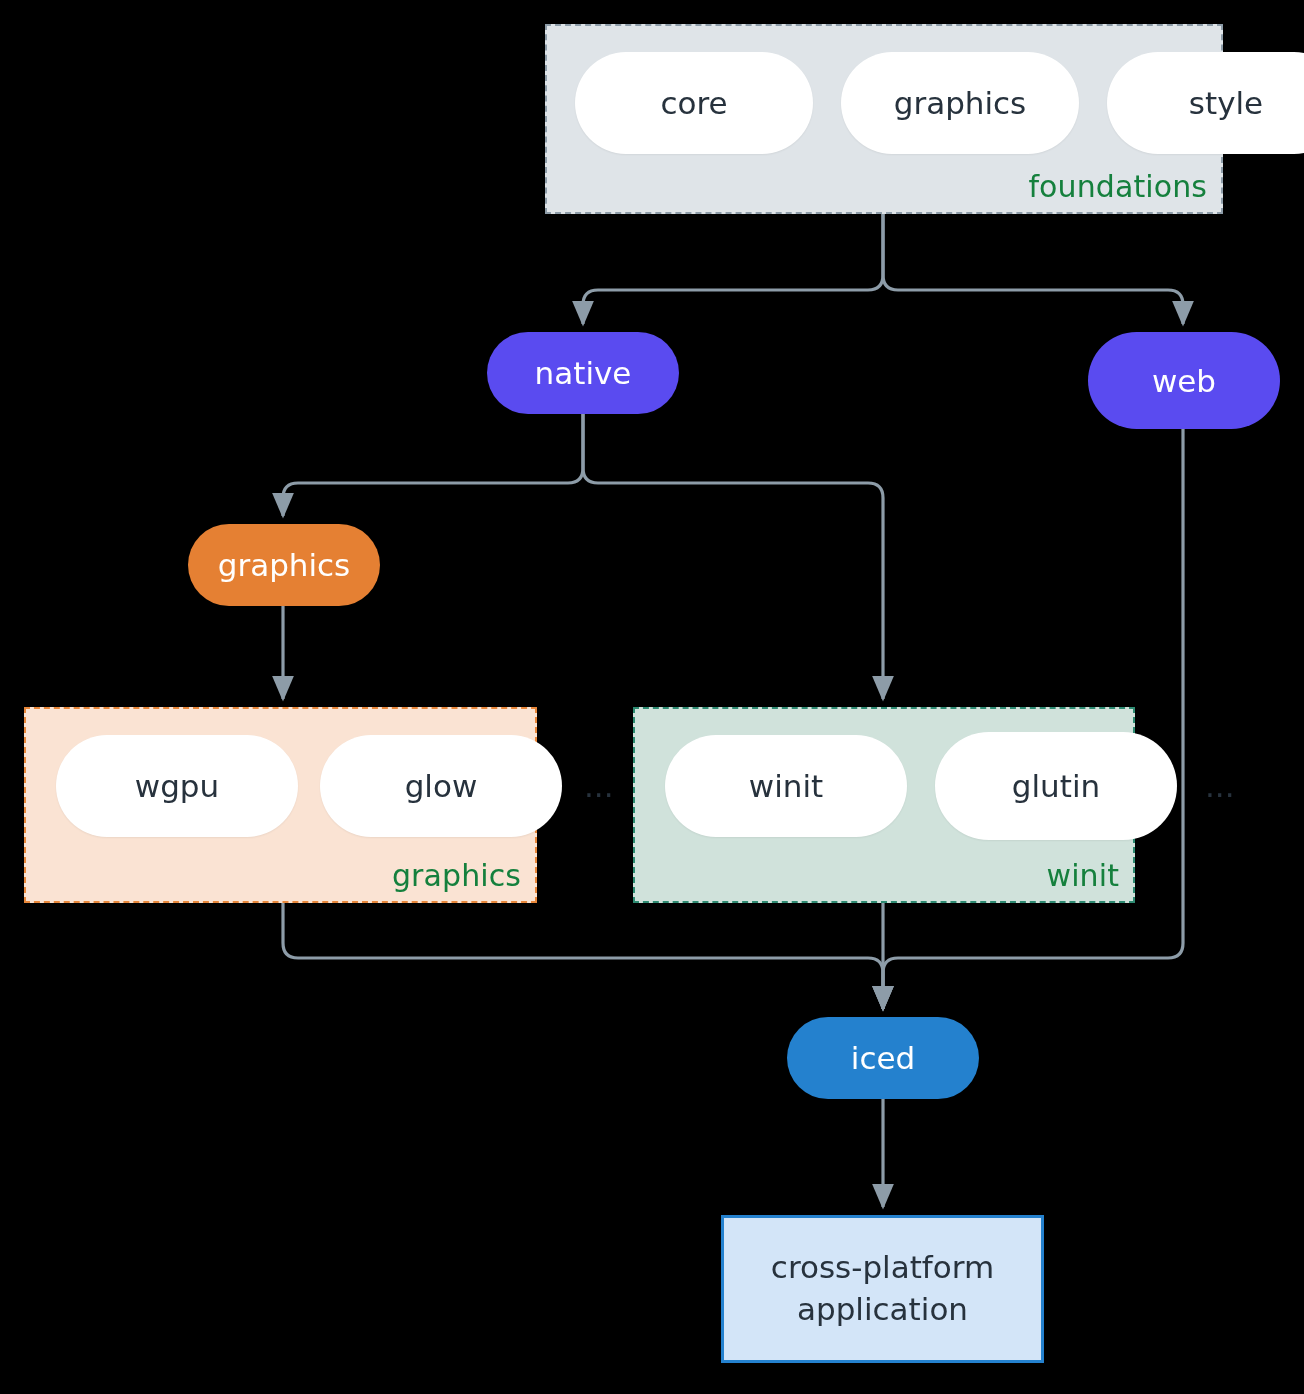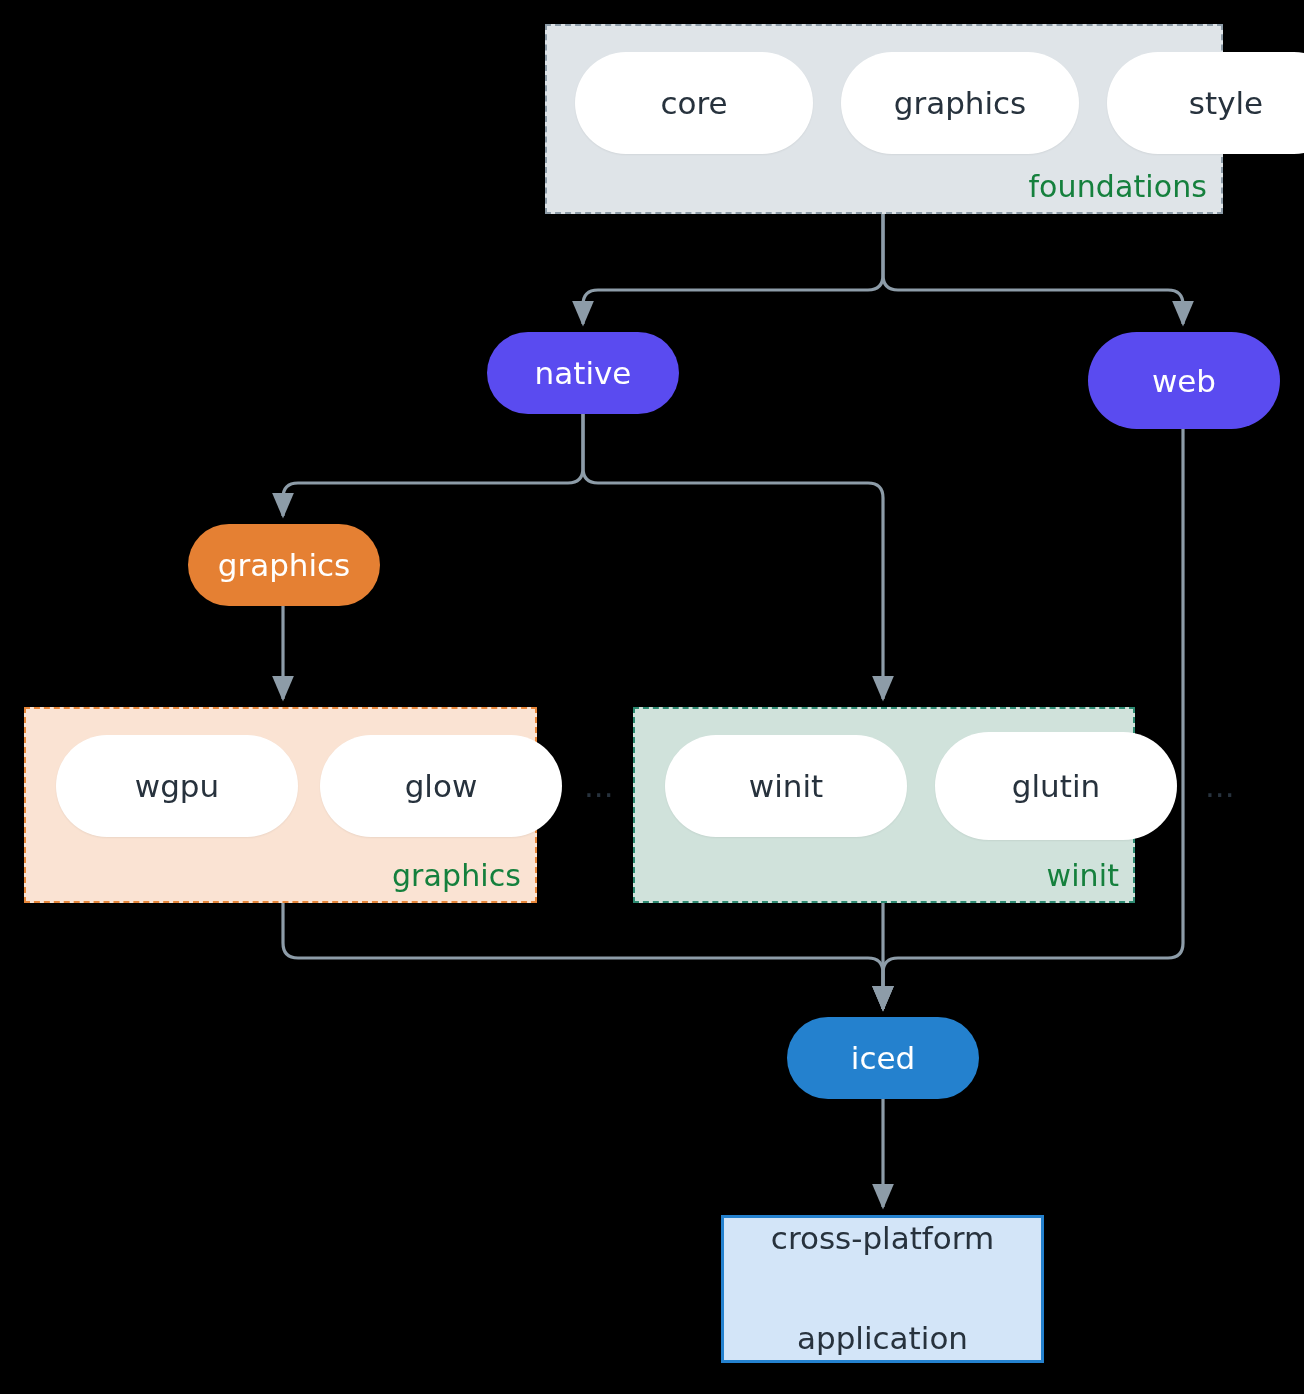--- a/index.html
+++ b/index.html
@@ -171,18 +171,18 @@
   <div class="node" id="node-web" style="left: 1088px; top: 332px; width: 192px; height: 97px; background: rgb(90, 75, 240); color: rgb(255, 255, 255);">
     <span>web</span>
   </div>
   <div class="node" id="node-graphics" style="left: 188px; top: 524px; width: 192px; height: 82px; background: rgb(229, 128, 51); color: rgb(255, 255, 255);">
     <span>graphics</span>
   </div>
   <div class="node" id="node-iced" style="left: 787px; top: 1017px; width: 192px; height: 82px; background: rgb(36, 129, 206); color: rgb(255, 255, 255);">
     <span>iced</span>
   </div>
 
-  <div class="rect-node" id="node-application" style="left: 721px; top: 1215px; width: 323px; height: 148px; background: rgb(211, 229, 248); border: 3px solid rgb(36, 129, 206); justify-content: space-between;">
+  <div class="rect-node" id="node-application" style="left: 721px; top: 1215px; width: 323px; height: 148px; background: rgb(211, 229, 248); border: 3px solid rgb(36, 129, 206);">
     <span>cross-platform</span>
     <span>application</span>
   </div>
 
 </div>
 
 </body></html>

